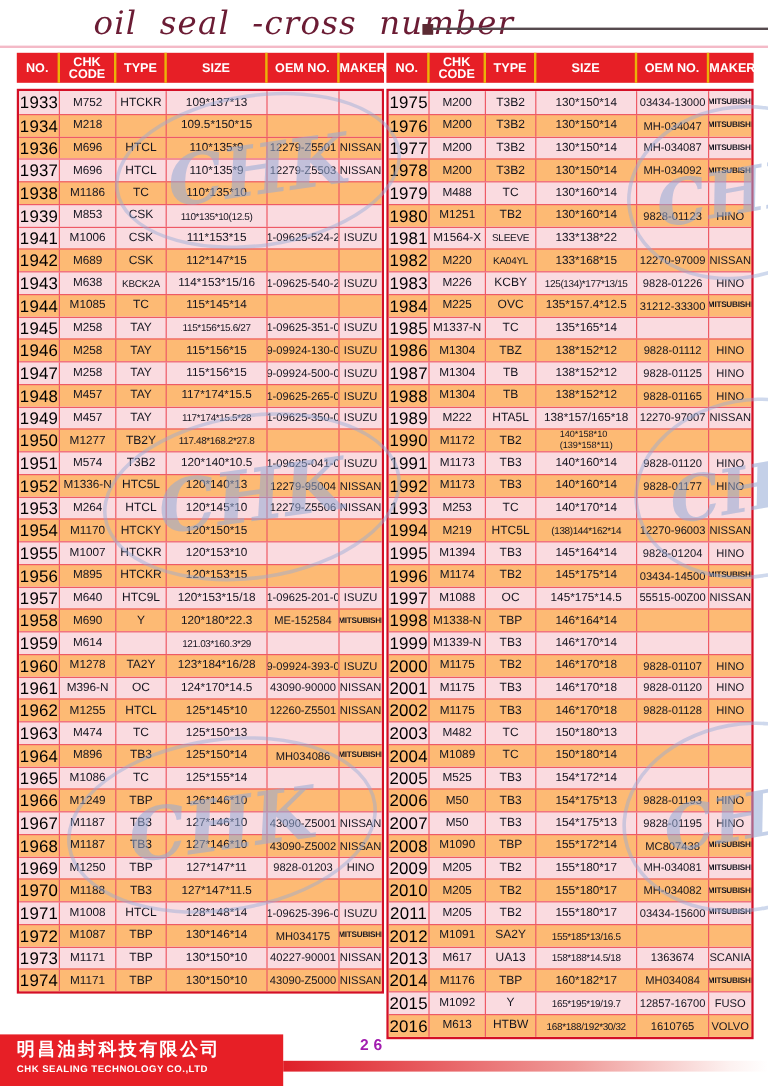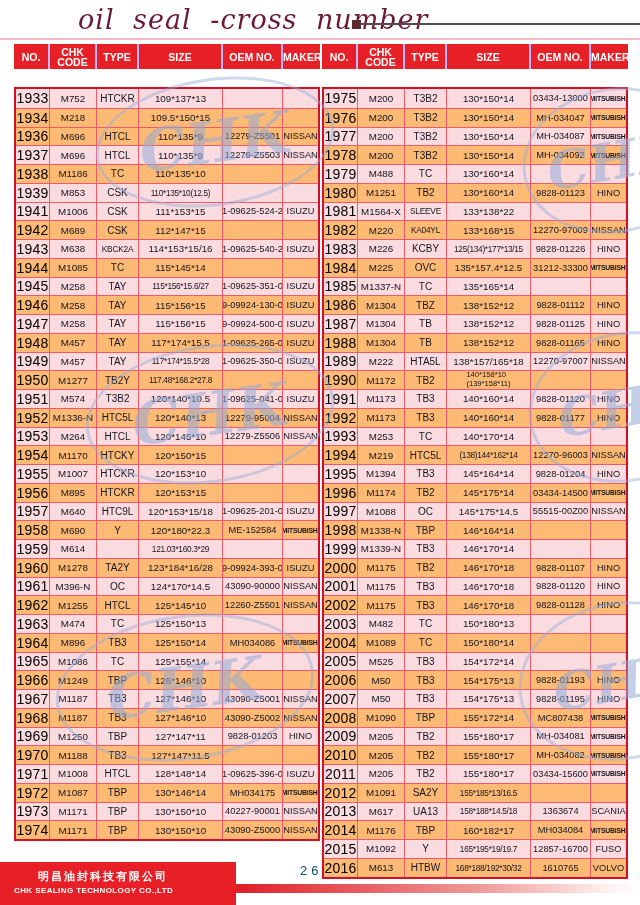--- a/index.html
+++ b/index.html
@@ -23,22 +23,22 @@
   .tables { position:absolute; left:14px; top:44px; display:flex; gap:2px; }
   .ctable { width:306px; }
   .thead {
     display:grid; grid-template-columns:34px 47px 42px 84px 60px 1fr;
     background:#e71f26; height:25px; align-items:center;
   }
   .thead .hcell {
     color:#fff; font-weight:bold; font-size:10.5px; line-height:10px;
     text-align:center; height:100%; display:flex; align-items:center; justify-content:center;
   }
-  .thead .hcell + .hcell { border-left:2px solid #c4b5fd; }
-  .tbody { margin-top:18px; border:2px solid #d40f26; background:#fff; }
+  .thead .hcell + .hcell { border-left:2px solid #eab308; }
+  .tbody { margin-top:5px; border:2px solid #d40f26; background:#fff; }
   .trow {
     display:grid; grid-template-columns:33px 47px 42px 84px 60px 1fr;
     height:18.75px;
   }
   .trow + .trow { border-top:1px solid #ee5a66; }
   .trow.odd  { background:#fadbe0; }
   .trow.even { background:#fdba74; }
   .tcell {
     display:flex; align-items:center; justify-content:center;
     font-size:10px; color:#15151f; overflow:hidden; white-space:nowrap;
@@ -68,30 +68,30 @@
   .wm3 { left:85px;  top:345px; width:250px; height:138px; font-size:60px; transform:rotate(-8deg); }
   .wm4 { left:528px; top:332px; width:195px; height:150px; font-size:52px; transform:rotate(-10deg); }
   .wm5 { left:55px;  top:615px; width:260px; height:145px; font-size:60px; transform:rotate(-8deg); }
   .wm6 { left:518px; top:602px; width:205px; height:158px; font-size:52px; transform:rotate(-10deg); }
 
   
   .footer-block {
     position:absolute; left:0; top:862px; width:236px; height:43px;
     background:#e71f26; color:#fff; padding:4px 0 0 14px; z-index:6;
   }
-  .footer-cn { font-size:11px; font-weight:bold; letter-spacing:2px; line-height:20px;
-               font-family:Liberation Serif, serif;margin-left:24px; }
+  .footer-cn { font-size:15px; font-weight:bold; letter-spacing:2px; line-height:20px;
+               font-family:Liberation Mono, monospace; }
   .footer-en { font-size:8px; font-weight:bold; letter-spacing:0.4px; }
   .footer-bar {
     position:absolute; left:236px; top:884px; width:404px; height:9px; z-index:6;
     background:linear-gradient(to right, #df1f28, #ef9a98 60%, #fdf1f0 92%, #ffffff);
   }
   .page-number {
-    position:absolute; left:300px; top:863px; color:#0c4a6e;
-    font-size:13px; font-weight:normal; letter-spacing:4px; z-index:7;
+    position:absolute; left:300px; top:863px; color:#a21caf;
+    font-size:13px; font-weight:bold; letter-spacing:4px; z-index:7;
   }
 </style>
 </head>
 <body>
 
 <div class="page">
 
   <h1 class="page-title">oil seal -cross number</h1>
   <span class="deco-sq"></span>
   <span class="deco-line"></span>

